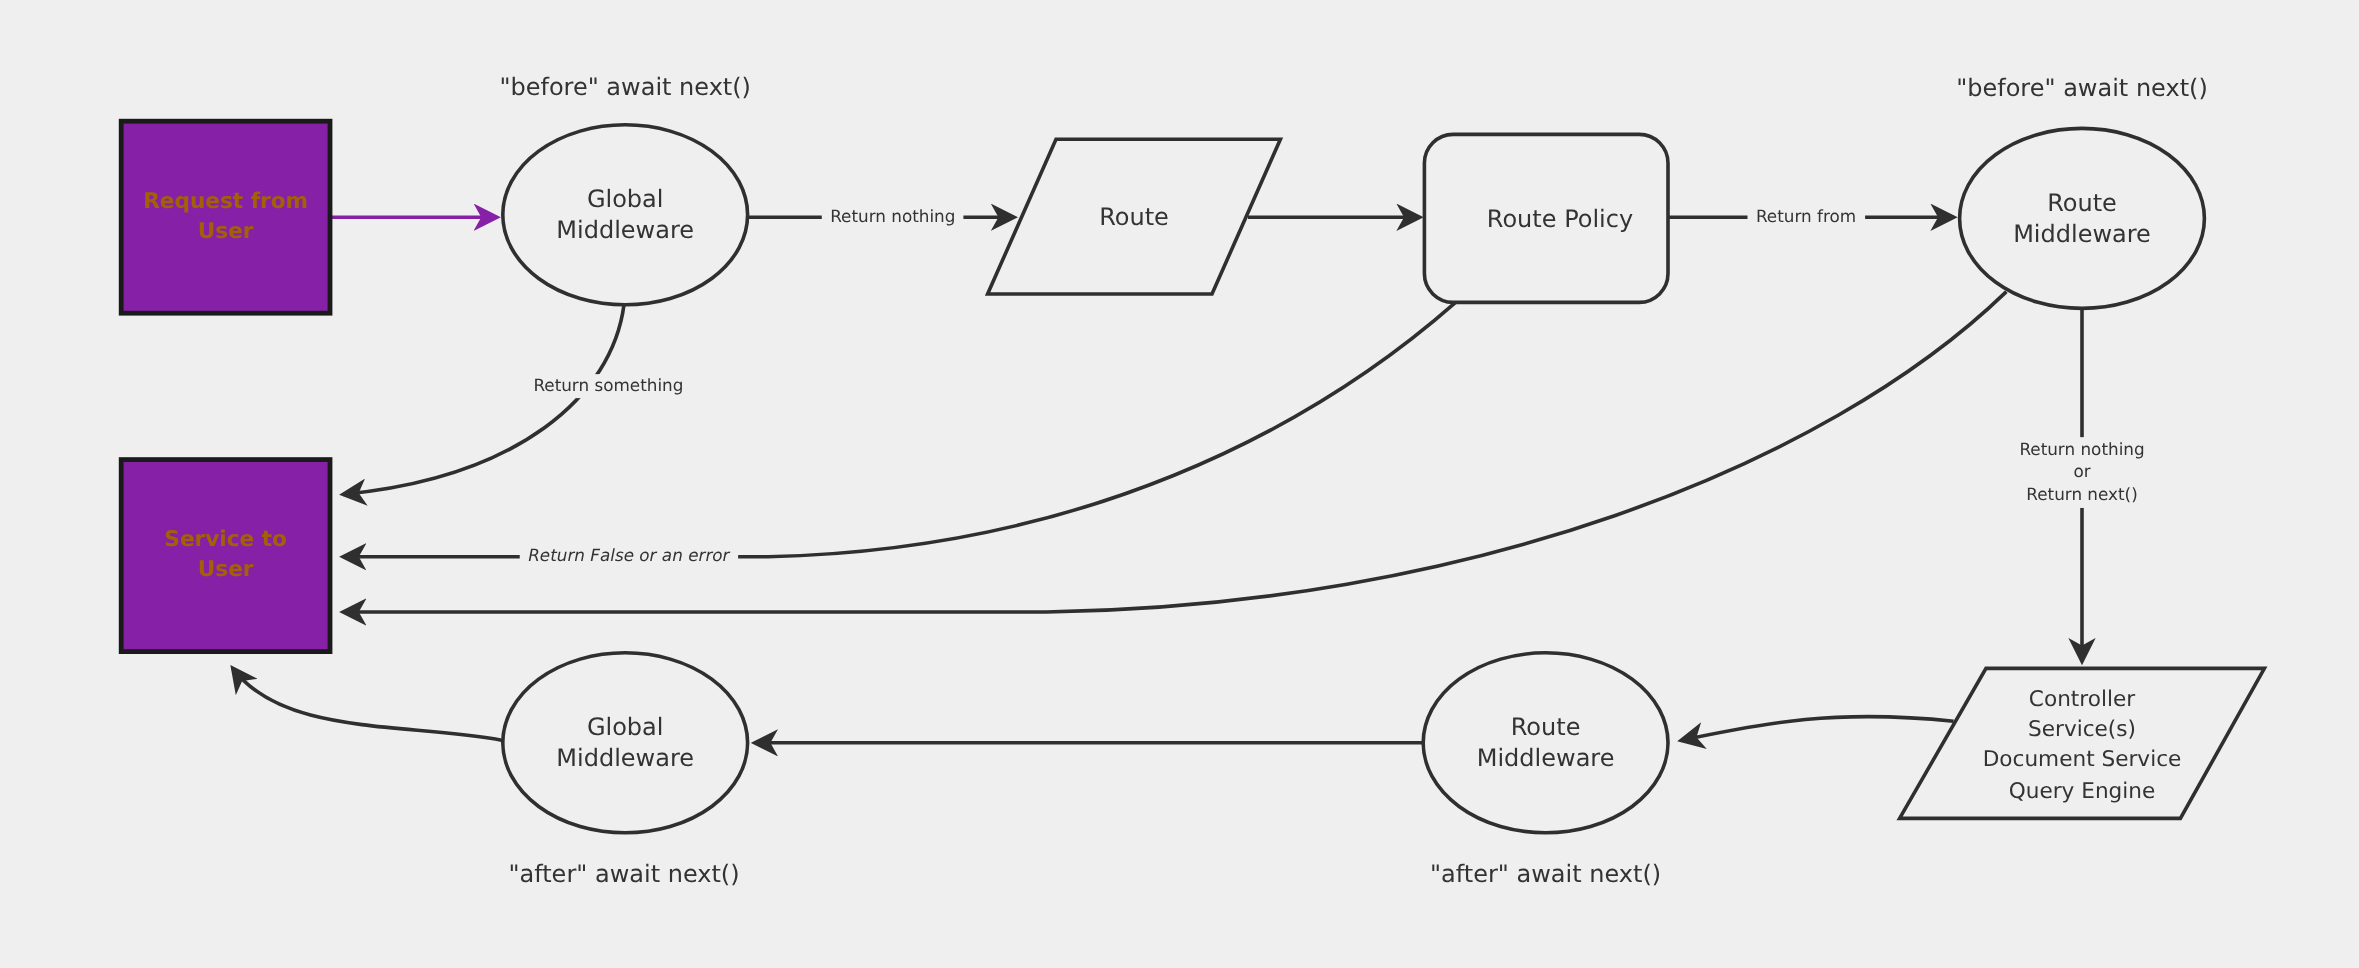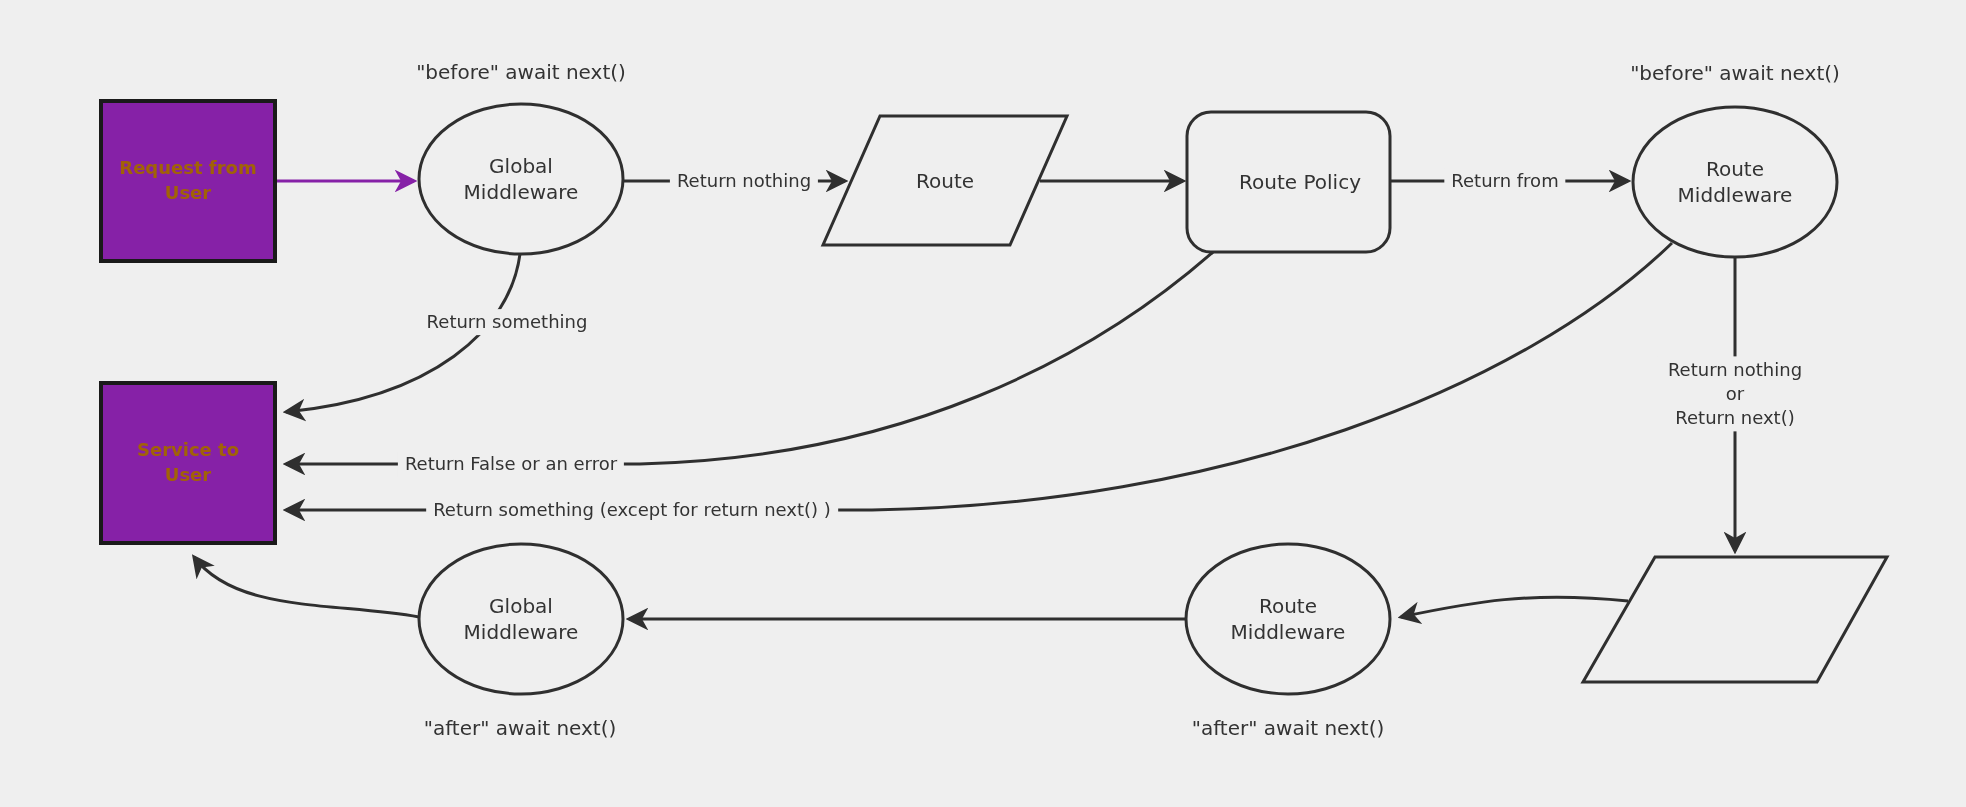--- a/index.html
+++ b/index.html
@@ -24,21 +24,21 @@
   .box-lbl{
     color:#a16207;
     font-weight:bold;
     font-size:18px;
     line-height:1.38;
   }
   .edge-lbl{
     background:#efefef;
     padding:1px 7px;
     white-space:nowrap;
-    font-size:18px;
+    font-size:14px;
   }
   .edge-lbl.multi{white-space:pre-line;padding:2px 10px;}
   .annot{font-size:20px;}
   .ctrl-lbl{font-size:18px;line-height:1.4;}
 </style>
 </head>
 <body>
 
 <div class="stage">
 
@@ -80,30 +80,33 @@
   <div class="lbl box-lbl" style="left:188px;top:181px;">Request from
 User</div>
   <div class="lbl box-lbl" style="left:188px;top:463px;">Service to
 User</div>
   <div class="lbl node-lbl" style="left:521px;top:179px;">Global
 Middleware</div>
   <div class="lbl node-lbl" style="left:945px;top:181px;">Route</div>
   <div class="lbl node-lbl" style="left:1288px;top:182px;margin-left:12px;">Route Policy</div>
   <div class="lbl node-lbl" style="left:1735px;top:182px;">Route
 Middleware</div>
+  <div class="lbl ctrl-lbl" style="left:1735px;top:621px;">Controller
+Service(s)
+Document Service
+Query Engine</div>
   <div class="lbl node-lbl" style="left:1288px;top:619px;">Route
 Middleware</div>
   <div class="lbl node-lbl" style="left:521px;top:619px;">Global
 Middleware</div>
 
   <div class="lbl edge-lbl" style="left:744px;top:181px;">Return nothing</div>
   <div class="lbl edge-lbl" style="left:1505px;top:181px;">Return from</div>
   <div class="lbl edge-lbl" style="left:507px;top:322px;text-align:center;">Return something</div>
-  <div class="lbl edge-lbl" style="left:511px;top:464px;">Return False or an error</div>
-  <div class="lbl edge-lbl" style="left:632px;top:510px;">Return something (except for return next() )</div>
+  <div class="lbl edge-lbl" style="left:524px;top:464px;font-style:italic;">Return False or an error</div>
   <div class="lbl edge-lbl multi" style="left:1735px;top:394px;">Return nothing
 or
 Return next()</div>
 
   <div class="lbl annot" style="left:521px;top:72px;">"before" await next()</div>
   <div class="lbl annot" style="left:1735px;top:73px;">"before" await next()</div>
   <div class="lbl annot" style="left:520px;top:728px;">"after" await next()</div>
   <div class="lbl annot" style="left:1288px;top:728px;">"after" await next()</div>
 
 </div>

